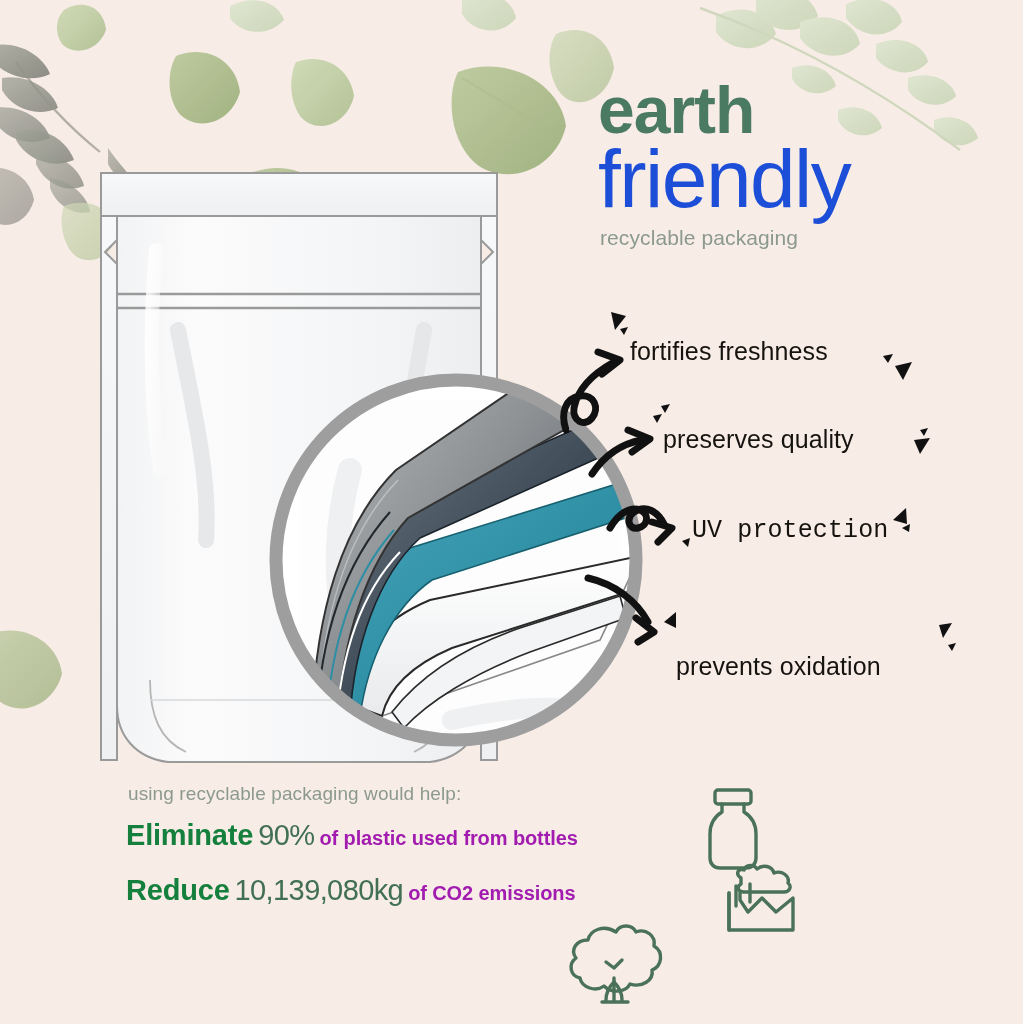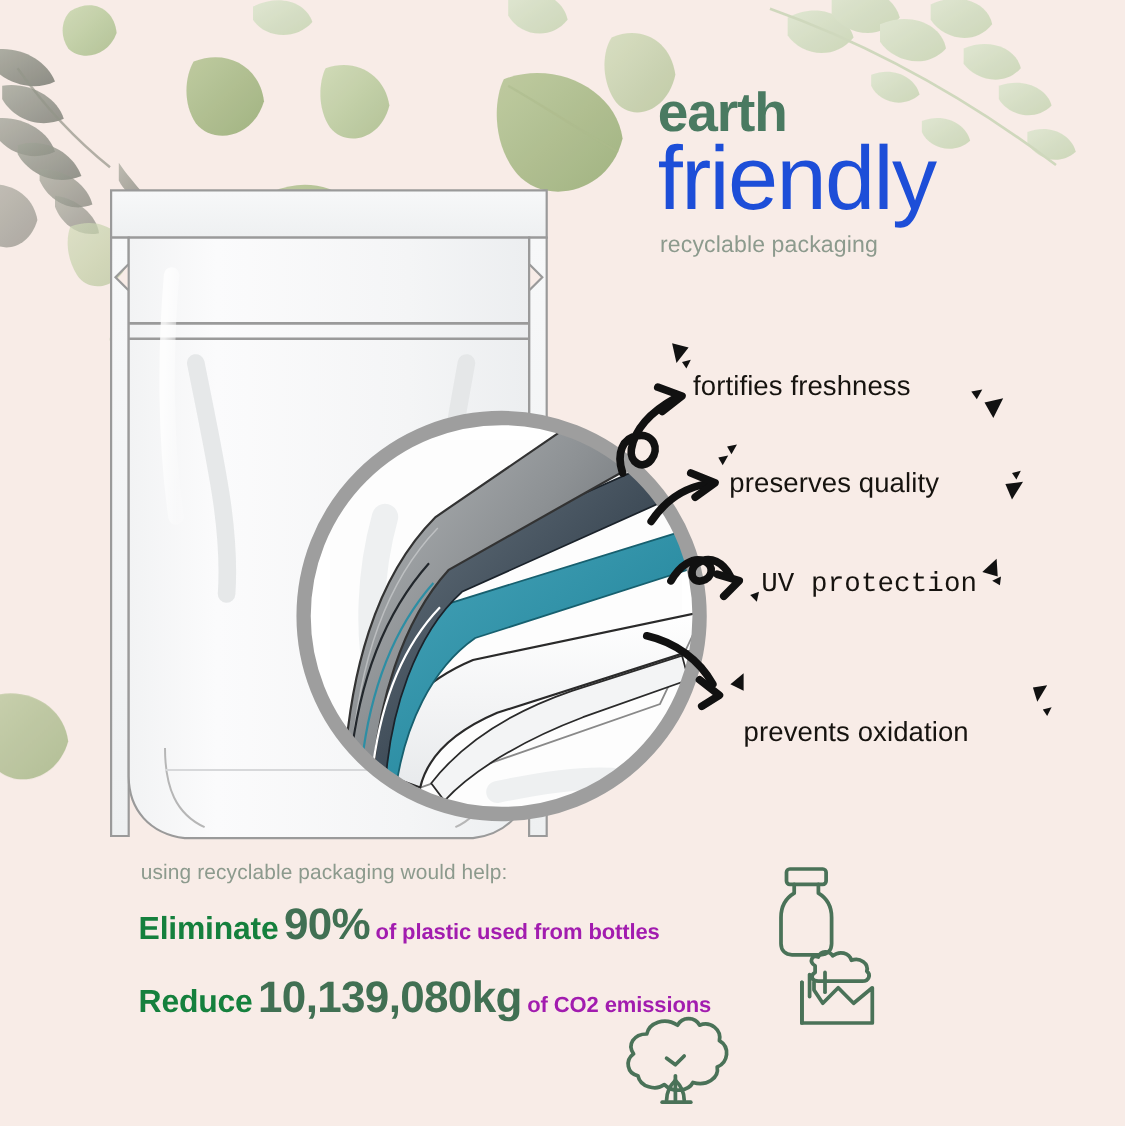--- a/index.html
+++ b/index.html
@@ -26,21 +26,21 @@
   
   #headline {
     position: absolute;
     left: 592px;
     top: 78px;
     width: 420px;
     text-align: left;
   }
   #headline .line1 {
     display: block;
-    font-size: 50px;
+    font-size: 66px;
     font-weight: 700;
     color: #4a7a61;
     letter-spacing: -1px;
     line-height: 0.98;
     margin: 0 0 0 6px;
   }
   #headline .line2 {
     display: block;
     font-size: 82px;
     font-weight: 300;
@@ -93,22 +93,22 @@
     line-height: 1;
   }
   .stat-row:last-child { margin-bottom: 0; }
   .stat-verb {
     font-size: 29px;
     font-weight: 700;
     color: #15803d;
     letter-spacing: -0.2px;
   }
   .stat-value {
-    font-size: 40px;
-    font-weight: 700;
+    font-size: 29px;
+    font-weight: 400;
     color: #417053;
     letter-spacing: -0.6px;
     margin-left: 5px;
   }
   .stat-tail {
     font-size: 20px;
     font-weight: 700;
     color: #a21caf;
     letter-spacing: -0.1px;
     margin-left: 5px;

